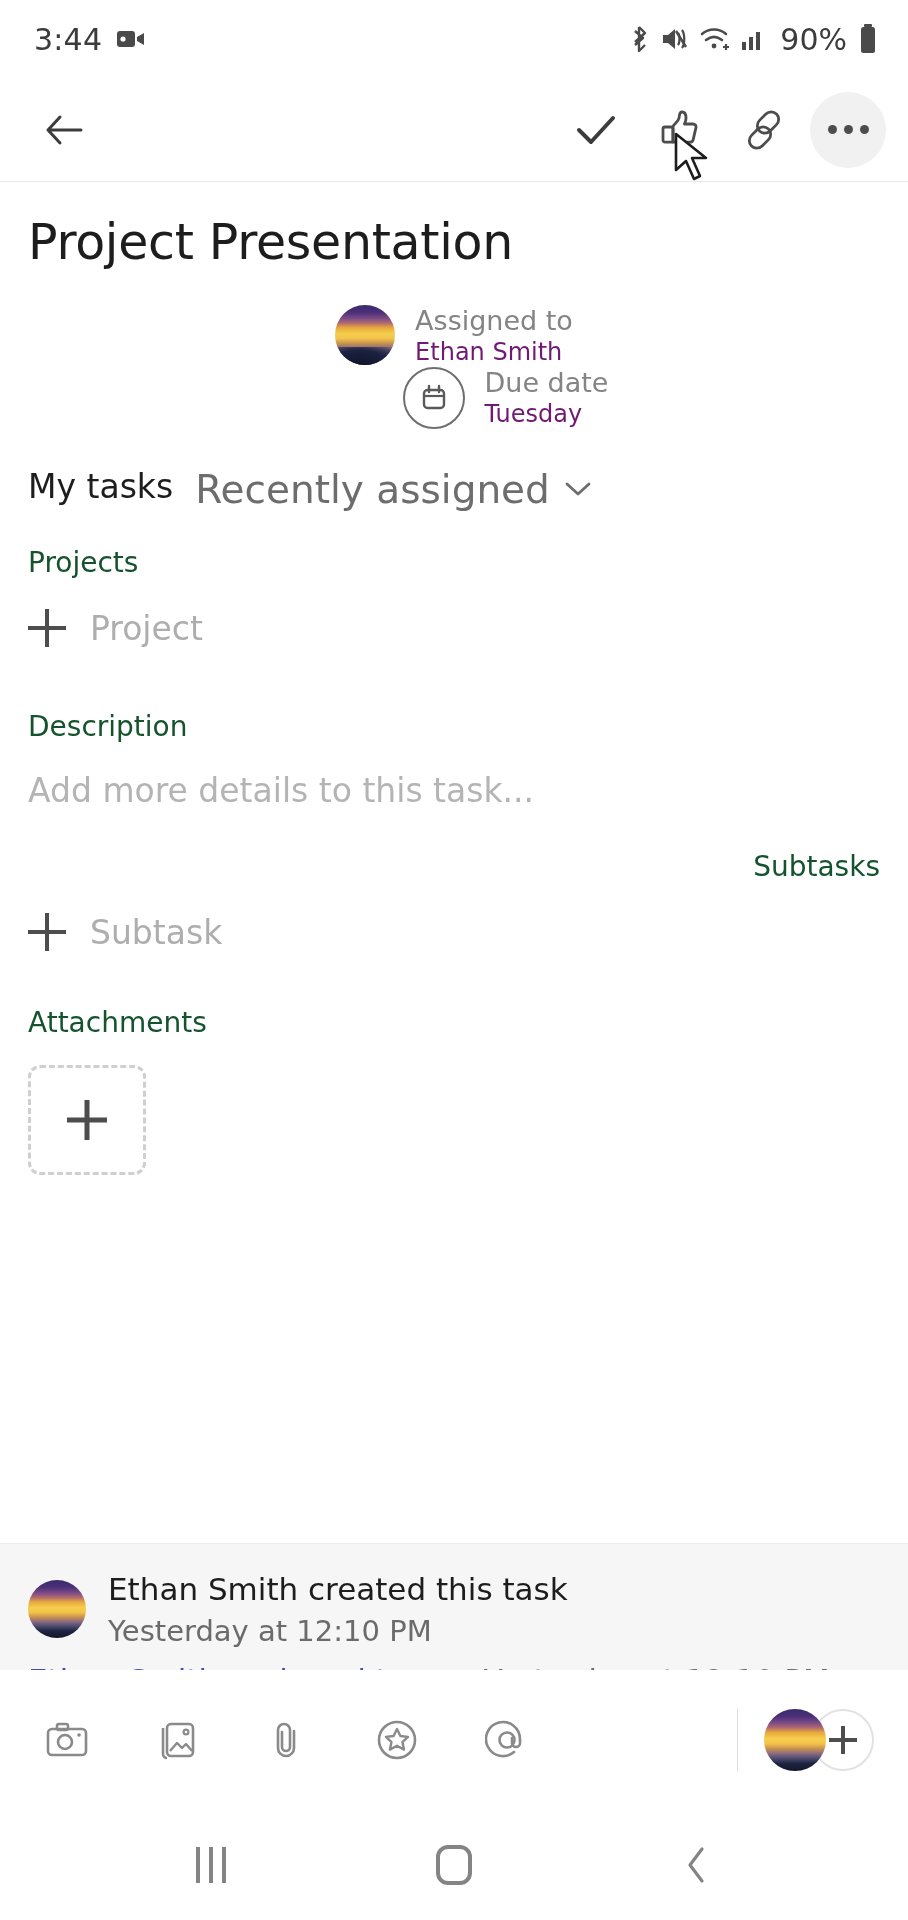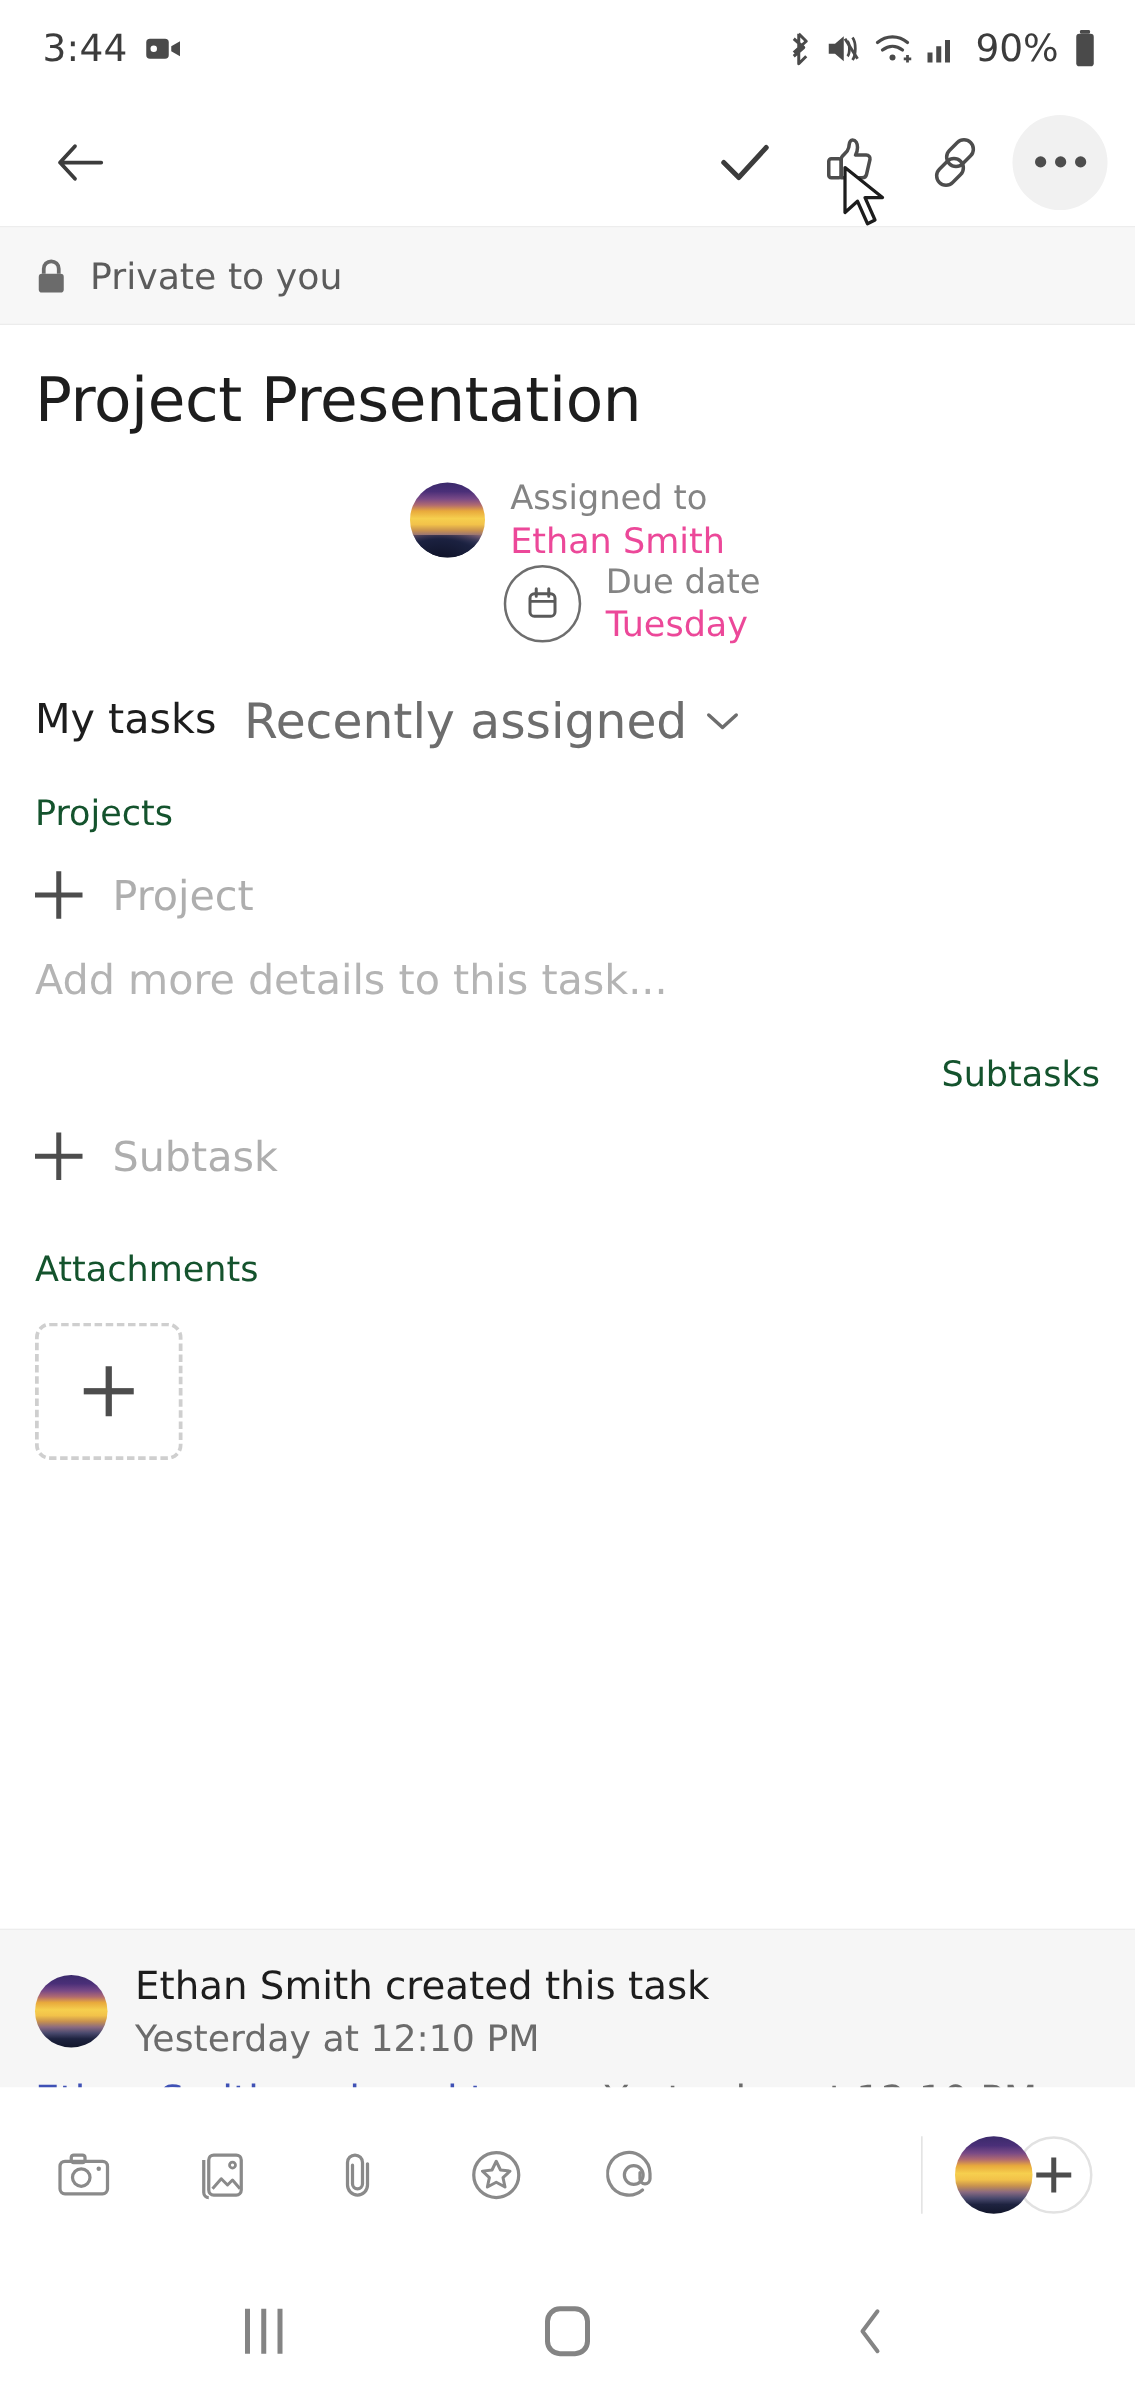--- a/index.html
+++ b/index.html
@@ -71,21 +71,21 @@
         #f2c24a 56%, #c8924e 64%,
         #8a6a80 72%, #4a4a6e 80%,
         #1e2340 88%, #12162b 100%);
     overflow: hidden; position: relative;
   }
   .avatar::after {
     content:""; position:absolute; left:0; right:0; bottom:0; height:30%;
     background: radial-gradient(ellipse at 40% 120%, #0d1024 0%, #1b2140 60%, rgba(27,33,64,0) 100%);
   }
   .meta-label { font-size: 27px; color: #848484; line-height: 1.25; }
-  .meta-value { font-size: 28px; color: #ec4899; line-height: 1.2; }
+  .meta-value { font-size: 24px; color: #701a75; line-height: 1.2; }
   .cal-circle {
     width: 62px; height: 62px; border-radius: 50%; flex: 0 0 62px;
     border: 2px solid #6e6e6e; display: flex; align-items: center; justify-content: center;
   }
 
   .tabs-row { display: flex; align-items: flex-start; gap: 22px; margin-top: 38px; }
   .tab-primary { font-size: 33px; color: #1d1d1d; }
   .tab-secondary { font-size: 39px; color: #6d6d6d; display: flex; align-items: center; gap: 14px; }
 
   .section-label { font-size: 28px; color: #14532d; margin-top: 34px; }
@@ -264,29 +264,20 @@
       <button class="abtn pressed">
         <span class="dots">
             <i></i>
             <i></i>
             <i></i>
           </span>
       </button>
     </div>
   </div>
 
-  <div class="privacy">
-    <span class="ic">
-      <svg width="26" height="30" viewBox="0 0 26 30">
-          <path d="M7 13V9a6 6 0 0112 0v4" fill="none" stroke="#6b6b6b" stroke-width="3"></path>
-          <rect x="3" y="13" width="20" height="15" rx="2.5" fill="#6b6b6b"></rect>
-        </svg>
-    </span>
-    <span class="privacy-text">Private to you</span>
-  </div>
 
   <div class="content">
     <div class="pad">
 
       <div class="title">Project Presentation</div>
 
       <div class="meta-row">
         <div class="meta-item">
           <div class="avatar"></div>
           <div>
@@ -320,20 +311,21 @@
           </span>
         </span>
       </div>
 
       <div class="section-label">Projects</div>
       <div class="add-row">
         <span class="add-plus"></span>
         <span class="add-text">Project</span>
       </div>
 
+      <div class="section-label" style="margin-top:62px;">Description</div>
       <div class="desc-placeholder">Add more details to this task...</div>
 
       <div class="section-label" style="margin-top:40px;text-align:right;">Subtasks</div>
       <div class="add-row">
         <span class="add-plus"></span>
         <span class="add-text">Subtask</span>
       </div>
 
       <div class="section-label" style="margin-top:54px;">Attachments</div>
       <div class="attach-box">

